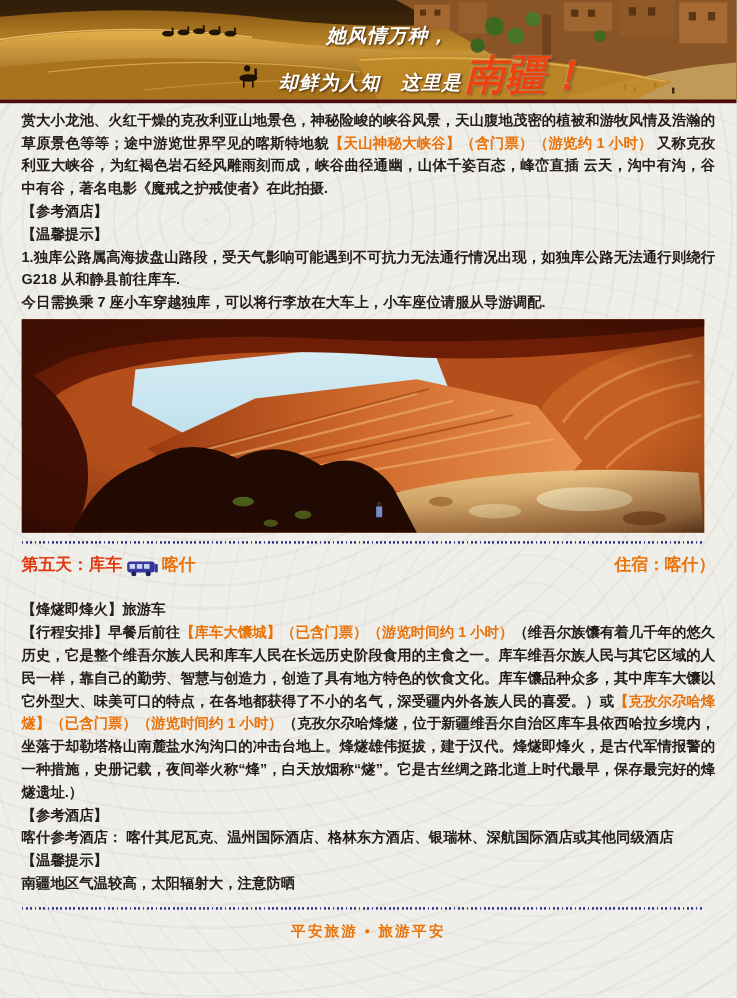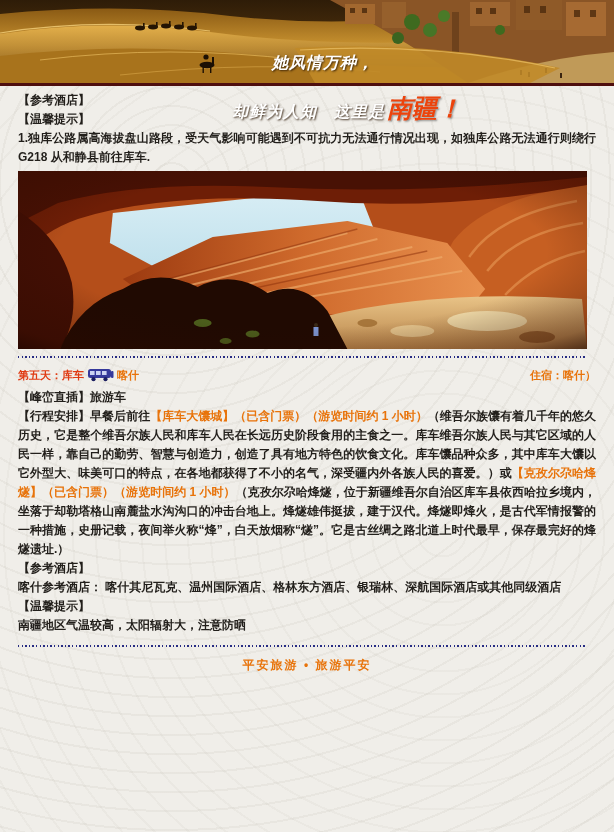--- a/index.html
+++ b/index.html
@@ -16,39 +16,39 @@
       repeating-radial-gradient(circle at 28% 22%, rgba(185,180,168,0.14) 0 2px, transparent 2px 19px),
       repeating-radial-gradient(circle at 72% 64%, rgba(185,180,168,0.10) 0 2px, transparent 2px 23px),
       #f0eee9;
   }
   
   .banner{position:relative;width:614px;height:86px;}
   .banner svg{position:absolute;left:0;top:0;width:614px;height:83px;display:block;}
   .banner-strip{position:absolute;left:0;bottom:0;width:100%;height:3px;background:#4e0e0e;}
   .tagline{position:absolute;top:21px;left:232px;z-index:2;color:#ffffff;font-style:italic;
            text-shadow:1px 1px 2px rgba(40,20,0,.85);line-height:1.25;}
-  .tl1{font-size:16px;margin-left:40px;letter-spacing:1px;margin-top:32px;}
-  .tl2{font-size:16px;margin-top:20px;letter-spacing:1px;white-space:nowrap;display:flex;align-items:baseline;font-style:italic;}
-  .tl2 .hl-banner{font-size:25px;letter-spacing:0;margin-left:2px;
+  .tl1{font-size:16px;margin-left:40px;letter-spacing:1px;}
+  .tl2{font-size:16px;margin-top:1px;letter-spacing:1px;white-space:nowrap;display:flex;align-items:baseline;font-style:italic;}
+  .tl2 .hl-banner{font-size:34px;letter-spacing:0;margin-left:2px;
         text-shadow:0 0 2px rgba(255,255,255,.55),1px 1px 2px rgba(0,0,0,.5);}
   
   .content{padding:5px 18px 0 18px;font-size:12px;line-height:19px;text-align:justify;}
   .content p{margin:0;}
   .orange{color:#e8730a;}
   .red{color:#e03a12;}
   .kashgar-para{margin-top:8px !important;}
   
   .canyon{margin:4px 0 6px 0;width:569px;height:178px;}
   .canyon svg{display:block;width:569px;height:178px;}
   
   .sep{height:3px;width:567px;margin:2px 0 7px 0;
        background:repeating-linear-gradient(90deg,#272c83 0 1.5px,transparent 1.5px 3.6px);
        background-size:auto 2px;background-repeat:repeat-x;background-position:0 60%;}
   
-  .day-line{display:flex;align-items:center;font-size:11px;line-height:20px;margin-bottom:3px;white-space:nowrap;}
+  .day-line{display:flex;align-items:flex-end;font-size:14px;line-height:20px;margin-bottom:19px;white-space:nowrap;}
   .day-line .bus{display:inline-block;width:27px;height:14px;margin:0 3px;}
   .day-line .stay{margin-left:auto;}
   
   .footer{margin-top:9px;}
   .footer .sep{margin:0 0 9px 0;}
   .slogan{text-align:center;font-size:12px;color:#e8730a;letter-spacing:2px;}
 </style>
 </head>
 <body>
 
@@ -139,24 +139,26 @@
         <span>却鲜为人知</span>
         <span>　这里是</span>
         <span class="hl-banner" style="color:#ec430c;">南疆！</span>
       </div>
     </div>
     <div class="banner-strip"></div>
   </header>
 
   <main class="content">
 
+    <p><span>赏大小龙池、火红干燥的克孜利亚山地景色，神秘险峻的峡谷风景，天山腹地茂密的植被和游牧风情及浩瀚的草原景色等等；途中游览世界罕见的喀斯特地貌</span><span class="orange">【天山神秘大峡谷】（含门票）（游览约 1 小时）</span><span> 又称克孜利亚大峡谷，为红褐色岩石经风雕雨刻而成，峡谷曲径通幽，山体千姿百态，峰峦直插 云天，沟中有沟，谷中有谷，著名电影《魔戒之护戒使者》在此拍摄.</span></p>
 
     <p>【参考酒店】</p>
     <p>【温馨提示】</p>
     <p>1.独库公路属高海拔盘山路段，受天气影响可能遇到不可抗力无法通行情况出现，如独库公路无法通行则绕行 G218 从和静县前往库车.</p>
+    <p>今日需换乘 7 座小车穿越独库，可以将行李放在大车上，小车座位请服从导游调配.</p>
 
     <figure class="canyon" style="margin-left:0;">
       <svg viewBox="0 0 570 178" preserveAspectRatio="none">
         <defs>
           <linearGradient id="cSky" x1="0" y1="0" x2="0" y2="1">
             <stop offset="0" stop-color="#d9eef5"></stop>
               <stop offset="1" stop-color="#bfe0ec"></stop>
           </linearGradient>
           <linearGradient id="cRock" x1="0" y1="0" x2="1" y2="0">
             <stop offset="0" stop-color="#9c3a10"></stop>
@@ -235,21 +237,21 @@
           <rect x="9" y="3" width="4.6" height="4" fill="#ccd3f2"></rect>
           <rect x="15" y="3" width="4.6" height="4" fill="#ccd3f2"></rect>
           <circle cx="6.5" cy="11.2" r="2.1" fill="#1c1f60"></circle>
           <circle cx="18.5" cy="11.2" r="2.1" fill="#1c1f60"></circle>
         </svg>
       </span>
       <span class="orange">喀什</span>
       <span class="orange stay">住宿：喀什）</span>
     </div>
 
-    <p><span>【峰峦直插】</span><span>旅游车</span></p>
+    <p><span>【烽燧即烽火】</span><span>旅游车</span></p>
 
     <p><span>【行程安排】</span><span>早餐后前往</span><span class="orange">【库车大馕城】（已含门票）（游览时间约 1 小时）</span><span>（维吾尔族馕有着几千年的悠久历史，它是整个维吾尔族人民和库车人民在长远历史阶段食用的主食之一。库车维吾尔族人民与其它区域的人民一样，靠自己的勤劳、智慧与创造力，创造了具有地方特色的饮食文化。库车馕品种众多，其中库车大馕以它外型大、味美可口的特点，在各地都获得了不小的名气，深受疆内外各族人民的喜爱。）或</span><span class="orange">【克孜尔尕哈烽燧】（已含门票）（游览时间约 1 小时）</span><span>（克孜尔尕哈烽燧，位于新疆维吾尔自治区库车县依西哈拉乡境内，坐落于却勒塔格山南麓盐水沟沟口的冲击台地上。烽燧雄伟挺拔，建于汉代。烽燧即烽火，是古代军情报警的一种措施，史册记载，夜间举火称“烽”，白天放烟称“燧”。它是古丝绸之路北道上时代最早，保存最完好的烽燧遗址.）</span></p>
 
 
     <p>【参考酒店】</p>
     <p>喀什参考酒店： 喀什其尼瓦克、温州国际酒店、格林东方酒店、银瑞林、深航国际酒店或其他同级酒店</p>
     <p>【温馨提示】</p>
     <p>南疆地区气温较高，太阳辐射大，注意防晒</p>
 
     <div class="footer">

